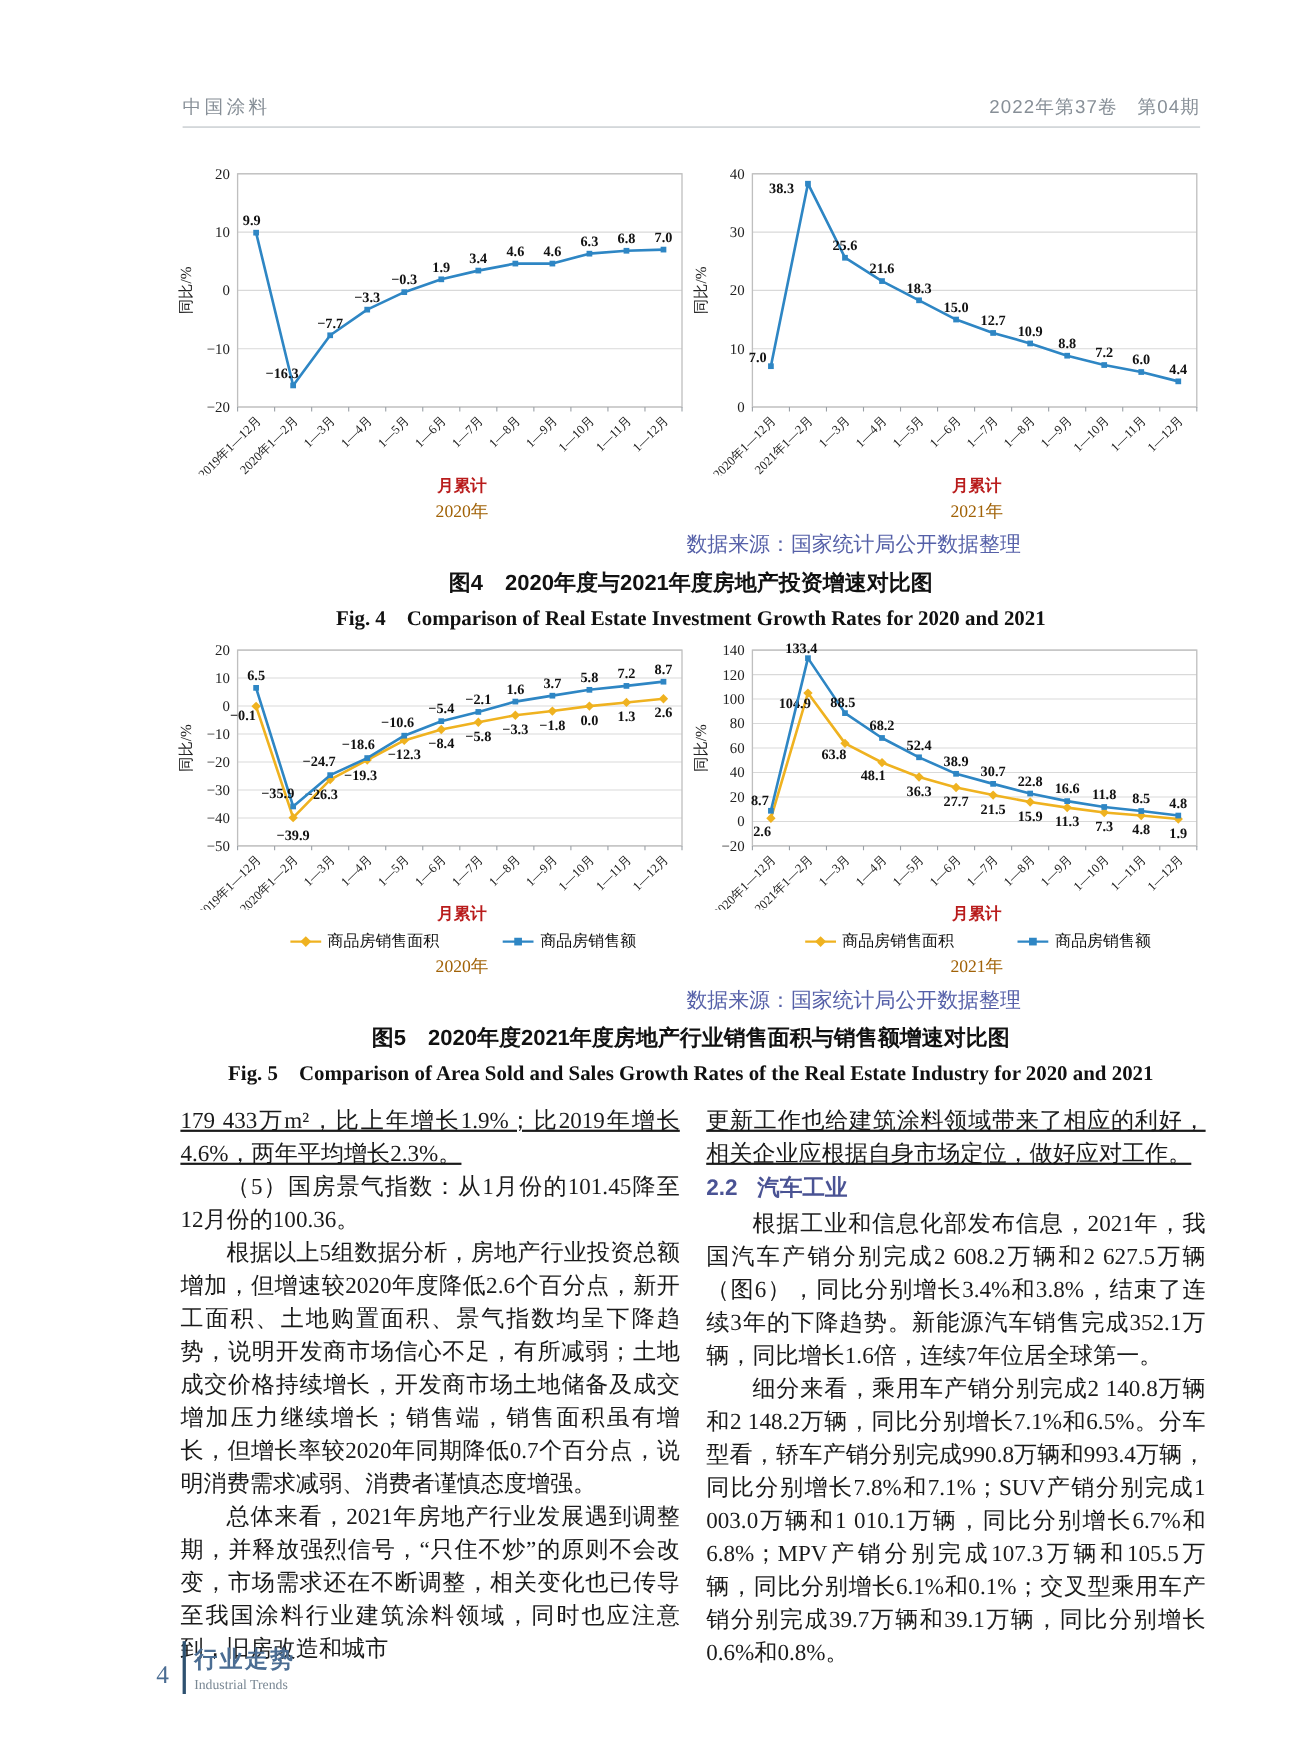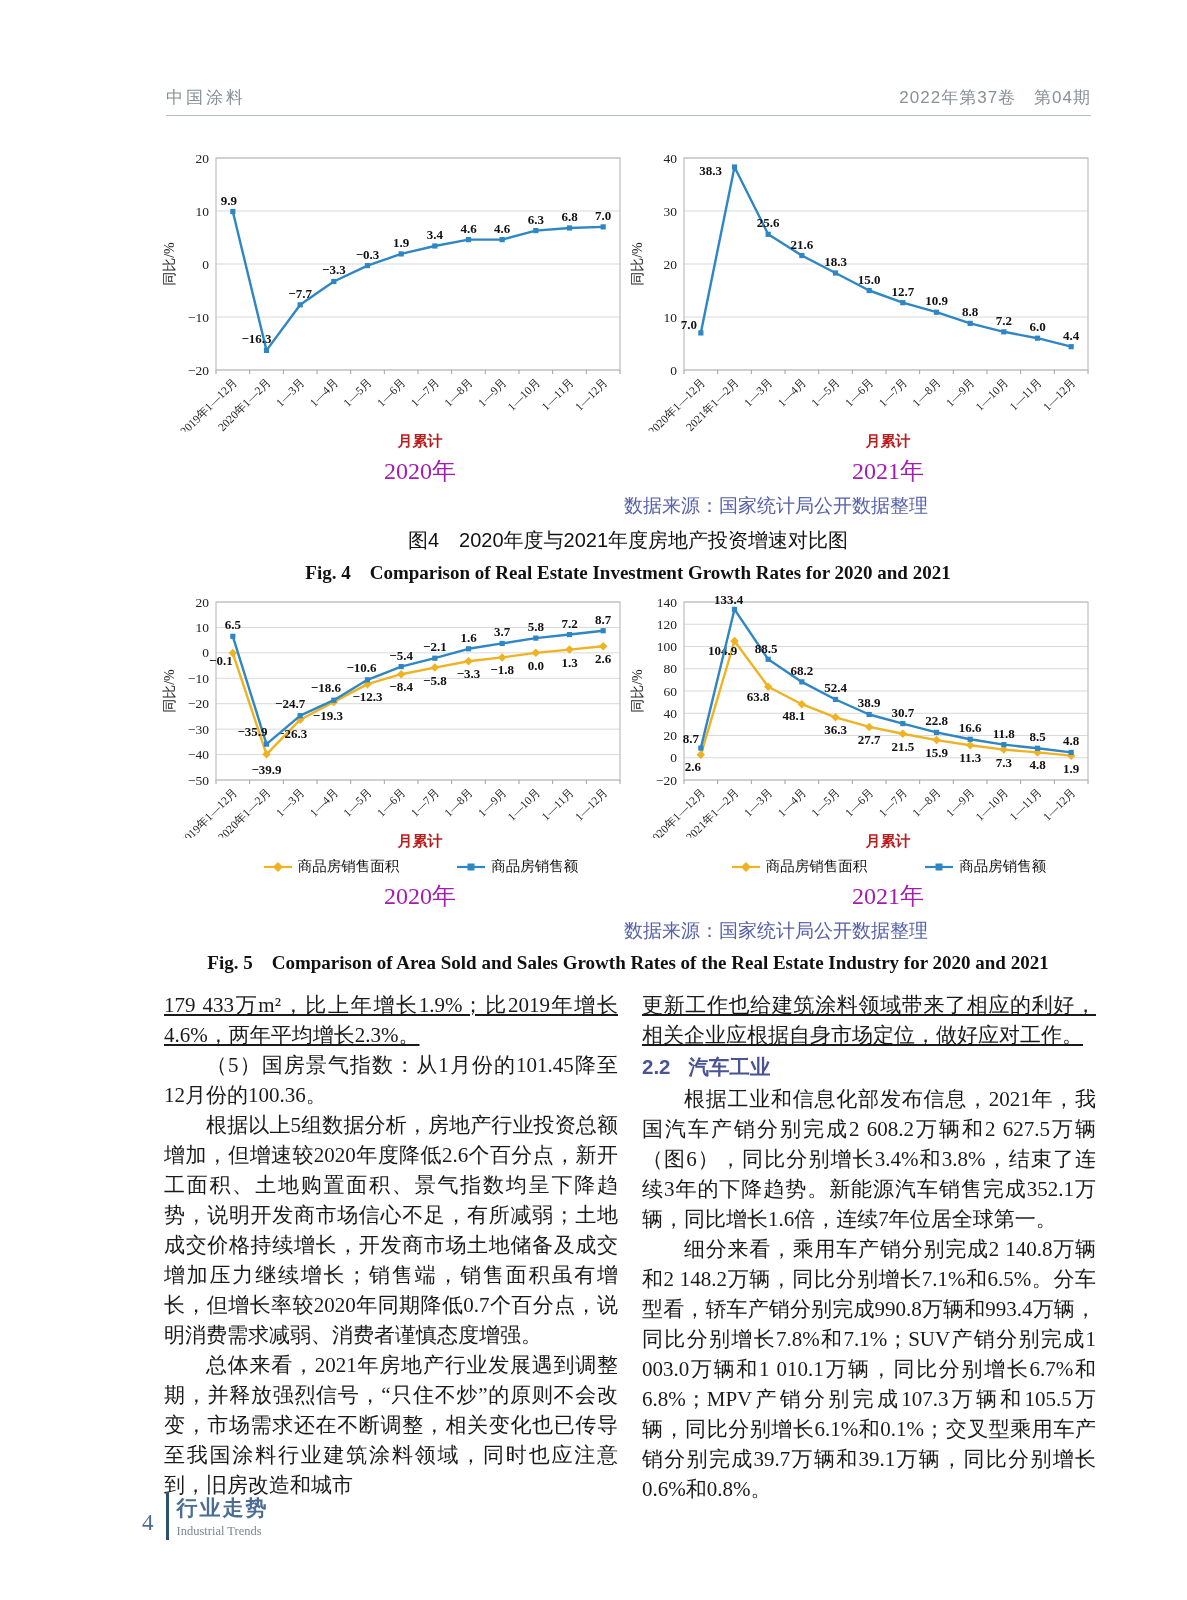--- a/index.html
+++ b/index.html
@@ -19,27 +19,27 @@
   .fig5{margin-top:6px;}
   svg.chart{display:block;}
   svg .ytick{font:13.5px "Liberation Serif","DejaVu Serif",serif;fill:#222;text-anchor:end;}
   svg .xtick{font:11.5px "Liberation Serif","DejaVu Serif",serif;fill:#222;}
   svg .ylab{font:14px "Liberation Serif","DejaVu Serif",serif;fill:#222;}
   svg .dlab{font:700 13px "Liberation Serif","DejaVu Serif",serif;fill:#111;}
   .axis-title{width:468px;box-sizing:border-box;padding-left:52px;text-align:center;
               font-size:15px;color:#b91c1c;font-weight:600;}
   .fig5 .axis-title{margin-top:-6px;}
   .year-label{width:468px;box-sizing:border-box;padding-left:52px;text-align:center;
-              font-size:24px;color:#a21caf;margin-top:4px;}
+              font-size:16px;color:#a16207;margin-top:4px;}
   .legend{width:468px;box-sizing:border-box;padding-left:52px;display:flex;justify-content:center;
           gap:56px;margin-top:6px;font-size:14.5px;color:#111;}
   .legend-item{display:flex;align-items:center;gap:4px;}
   .source-note{text-align:right;padding-right:168px;color:#5560a8;font-size:19px;margin-top:6px;}
   .caption-zh{text-align:center;font-family:"Liberation Sans","DejaVu Sans",sans-serif;
-              font-weight:400;font-size:20px;color:#111;margin-top:8px;}
+              font-weight:700;font-size:20px;color:#111;margin-top:8px;}
   .caption-en{text-align:center;font-weight:700;font-size:19px;color:#111;margin-top:6px;}
   
   .columns{display:flex;gap:24px;margin:14px 0 0 128px;width:932px;}
   .col{width:454px;font-size:21px;line-height:30px;text-align:justify;}
   .col p{margin:0;text-indent:2em;}
   .col p.noindent{text-indent:0;text-decoration:underline;}
   .sec-heading{font-family:"Liberation Sans","DejaVu Sans",sans-serif;font-weight:700;
                font-size:20.5px;color:#4a5394;margin:2px 0 2px 0;}
   .sec-heading .num{margin-right:18px;}
   
@@ -433,20 +433,21 @@
                 <line x1="2" y1="7" x2="30" y2="7" stroke="#2e86c4" stroke-width="2.2"></line>
                 <rect x="12.5" y="3.5" width="7" height="7" fill="#2e86c4"></rect>
               </svg>
             <span>商品房销售额</span>
           </span>
         </div>
         <div class="year-label">2021年</div>
       </div>
     </div>
     <div class="source-note">数据来源：国家统计局公开数据整理</div>
+    <div class="caption-zh">图5　2020年度2021年度房地产行业销售面积与销售额增速对比图</div>
     <div class="caption-en">Fig. 5　Comparison of Area Sold and Sales Growth Rates of the Real Estate Industry for 2020 and 2021</div>
   </div>
 
   <div class="columns">
     <div class="col">
       <p class="noindent">179 433万m²，比上年增长1.9%；比2019年增长4.6%，两年平均增长2.3%。</p>
       <p>（5）国房景气指数：从1月份的101.45降至12月份的100.36。</p>
       <p>根据以上5组数据分析，房地产行业投资总额增加，但增速较2020年度降低2.6个百分点，新开工面积、土地购置面积、景气指数均呈下降趋势，说明开发商市场信心不足，有所减弱；土地成交价格持续增长，开发商市场土地储备及成交增加压力继续增长；销售端，销售面积虽有增长，但增长率较2020年同期降低0.7个百分点，说明消费需求减弱、消费者谨慎态度增强。</p>
       <p>总体来看，2021年房地产行业发展遇到调整期，并释放强烈信号，“只住不炒”的原则不会改变，市场需求还在不断调整，相关变化也已传导至我国涂料行业建筑涂料领域，同时也应注意到，旧房改造和城市</p>
     </div>

